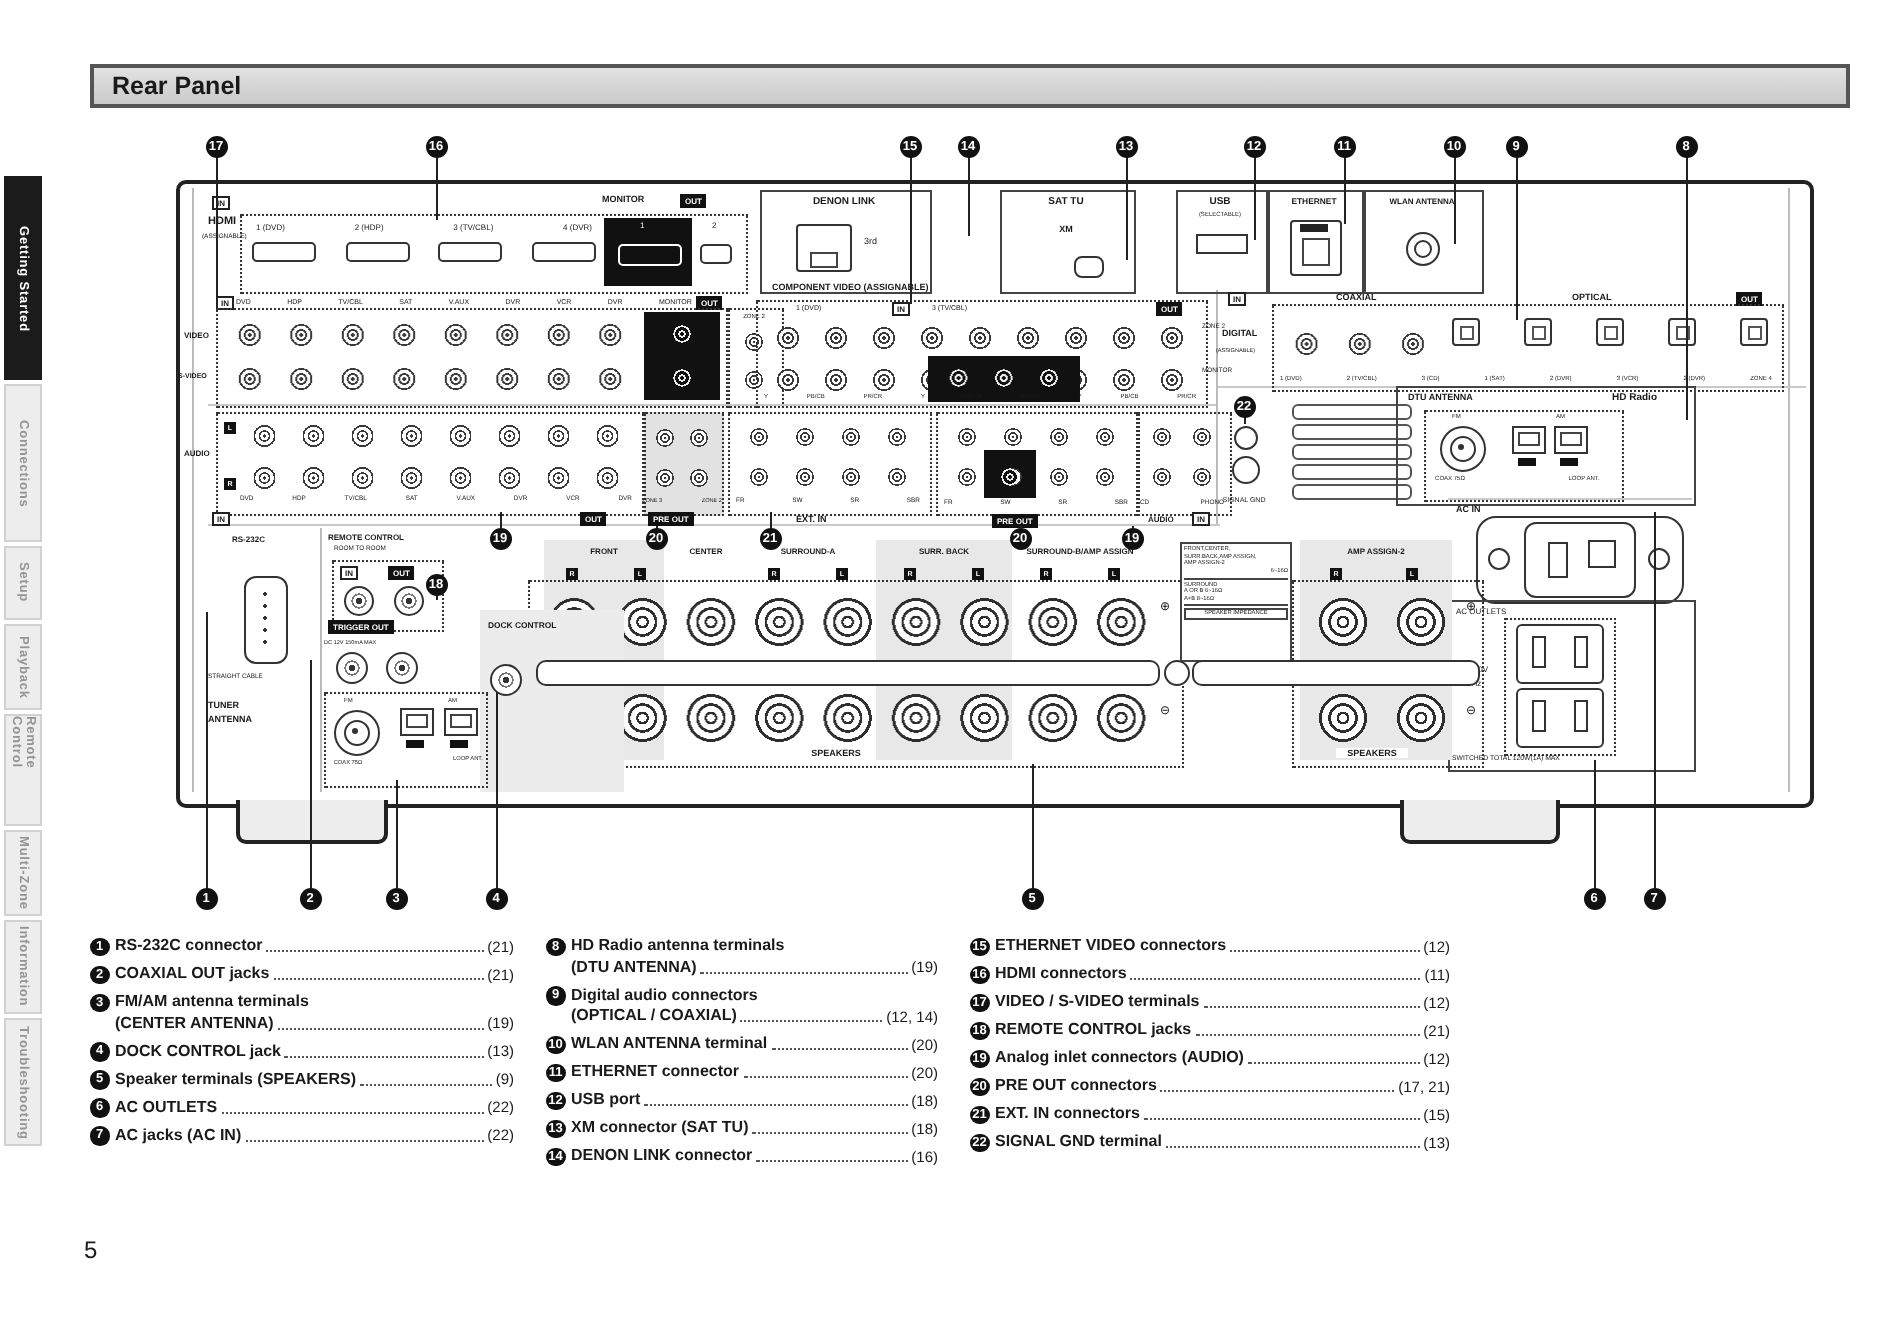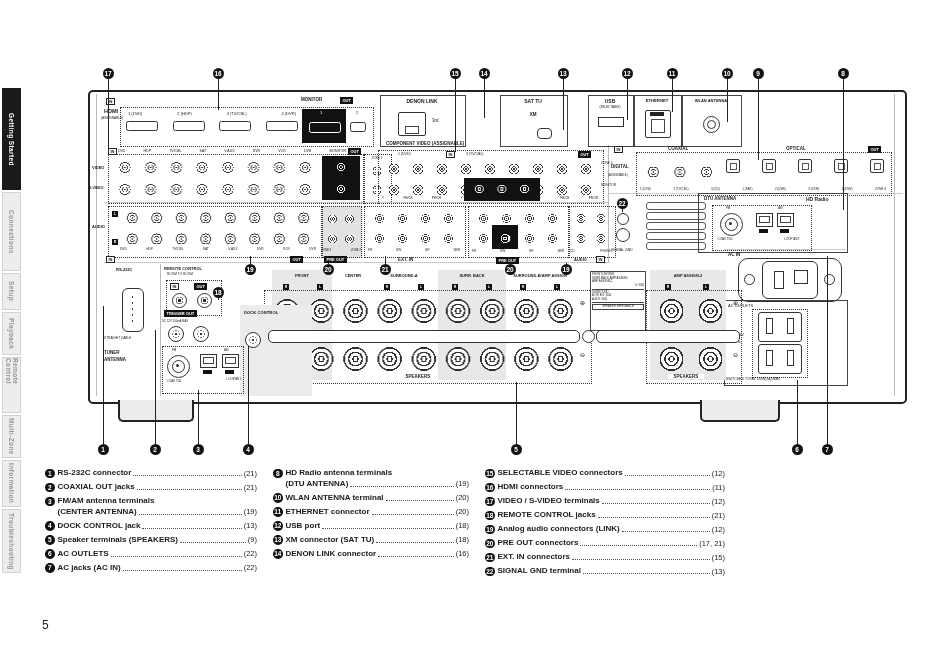--- a/index.html
+++ b/index.html
@@ -74,20 +74,23 @@
       <div class="tab active" style="height: 100px;">Getting Started</div>
       <div class="tab" style="height: 77px;">Connections</div>
       <div class="tab" style="height: 35px;">Setup</div>
       <div class="tab" style="height: 41px;">Playback</div>
       <div class="tab" style="height: 54px;">Remote Control</div>
       <div class="tab" style="height: 41px;">Multi-Zone</div>
       <div class="tab" style="height: 45px;">Information</div>
       <div class="tab" style="height: 62px;">Troubleshooting</div>
     </div>
 
+  <div id="hdr">
+      <span>Rear Panel</span>
+    </div>
 
   <div class="ab chassis" style="left:88px;top:90px;width:815px;height:310px;"></div>
   <div class="ab vl" style="left:96px;top:94px;height:302px;"></div>
   <div class="ab vl" style="left:894px;top:94px;height:302px;"></div>
   <div class="ab hl" style="left:104px;top:202px;width:504px;"></div>
   <div class="ab hl" style="left:104px;top:262px;width:506px;"></div>
   <div class="ab vl" style="left:608px;top:145px;height:117px;"></div>
   <div class="ab hl" style="left:609px;top:193px;width:294px;"></div>
   <div class="ab hl" style="left:724px;top:249px;width:122px;"></div>
   <div class="ab foot" style="left:118px;top:400px;width:72px;height:20px;"></div>
@@ -501,20 +504,31 @@
           <div class="lbody">
             <div class="l1">HD Radio antenna terminals</div>
             <div class="lrow">
               <span class="l1">(DTU ANTENNA)</span>
               <span class="leader"></span>
               <span class="lpage">(19)</span>
             </div>
           </div>
         </div>
         <div class="litem">
+          <span class="cnum">9</span>
+          <div class="lbody">
+            <div class="l1">Digital audio connectors</div>
+            <div class="lrow">
+              <span class="l1">(OPTICAL / COAXIAL)</span>
+              <span class="leader"></span>
+              <span class="lpage">(12, 14)</span>
+            </div>
+          </div>
+        </div>
+        <div class="litem">
           <span class="cnum">10</span>
           <div class="lbody">
             <div class="lrow">
               <span class="l1">WLAN ANTENNA terminal</span>
               <span class="leader"></span>
               <span class="lpage">(20)</span>
             </div>
           </div>
         </div>
         <div class="litem">
@@ -556,21 +570,21 @@
               <span class="lpage">(16)</span>
             </div>
           </div>
         </div>
       </div>
       <div class="lcol" style="width: 240px;">
         <div class="litem">
           <span class="cnum">15</span>
           <div class="lbody">
             <div class="lrow">
-              <span class="l1">SELECTABLE VIDEO connectors</span>
+              <span class="l1">ETHERNET VIDEO connectors</span>
               <span class="leader"></span>
               <span class="lpage">(12)</span>
             </div>
           </div>
         </div>
         <div class="litem">
           <span class="cnum">16</span>
           <div class="lbody">
             <div class="lrow">
               <span class="l1">HDMI connectors</span>
@@ -596,21 +610,21 @@
               <span class="l1">REMOTE CONTROL jacks</span>
               <span class="leader"></span>
               <span class="lpage">(21)</span>
             </div>
           </div>
         </div>
         <div class="litem">
           <span class="cnum">19</span>
           <div class="lbody">
             <div class="lrow">
-              <span class="l1">Analog audio connectors (LINK)</span>
+              <span class="l1">Analog inlet connectors (AUDIO)</span>
               <span class="leader"></span>
               <span class="lpage">(12)</span>
             </div>
           </div>
         </div>
         <div class="litem">
           <span class="cnum">20</span>
           <div class="lbody">
             <div class="lrow">
               <span class="l1">PRE OUT connectors</span>

